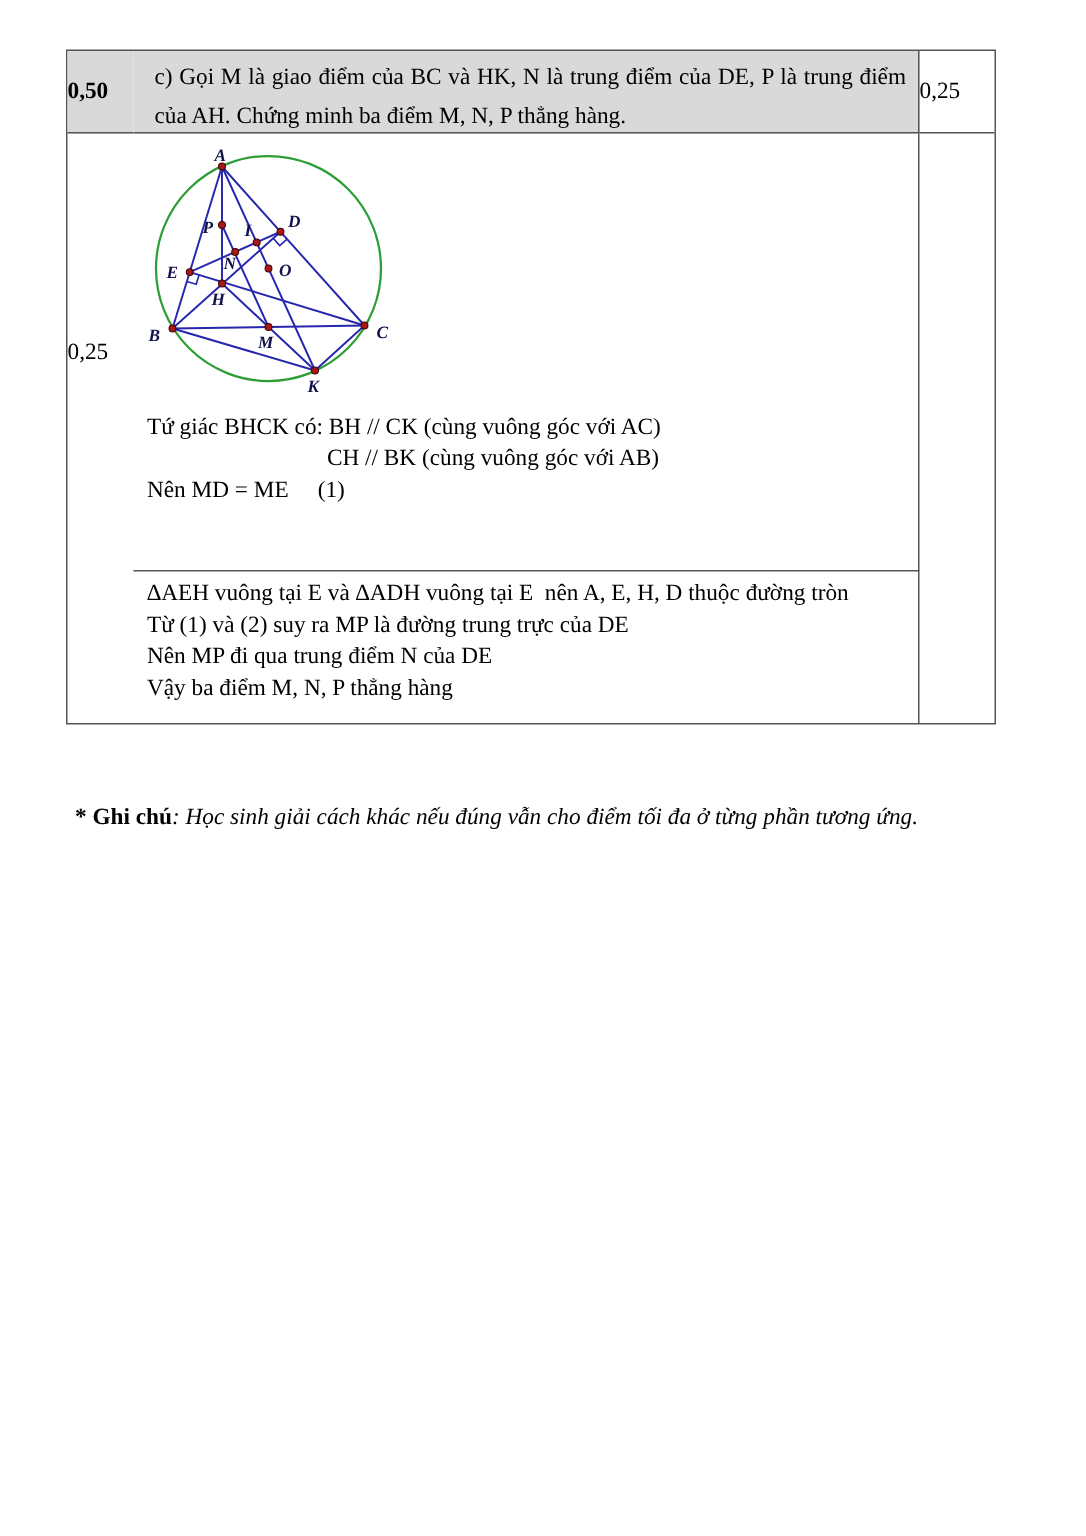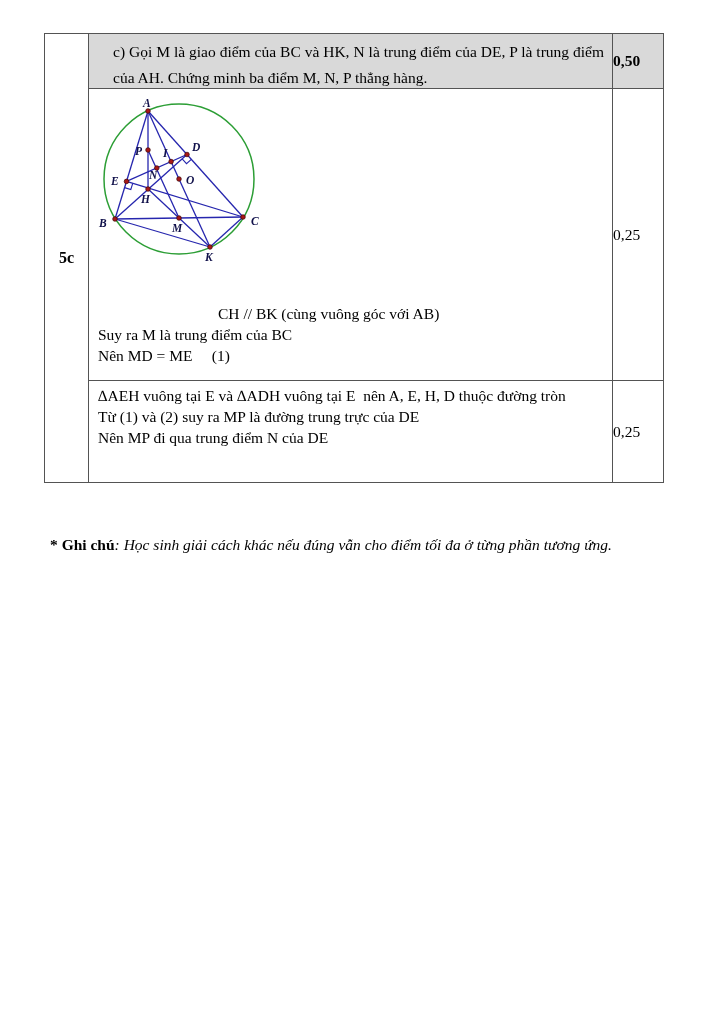--- a/index.html
+++ b/index.html
@@ -18,49 +18,46 @@
   .br{border-right:1px solid #545454;}
   .bb{border-bottom:1px solid #545454;}
   .gray{background:#d9d9d9;}
   .idcell{
     grid-column:1;grid-row:1/4;
     display:flex;align-items:center;justify-content:center;
     font-weight:bold;font-size:16px;
   }
   .probcell{
     grid-column:2;grid-row:1;
-    padding:5px 8px 0 24px;font-size:15.5px;line-height:26px;
+    padding:5px 8px 0 14px;font-size:15.5px;line-height:26px;
   }
   .jline{text-align:justify;text-align-last:justify;white-space:normal;}
   .scorecell{
     display:flex;align-items:center;justify-content:flex-start;
     font-size:15.5px;
   }
   .sc-bold{font-weight:bold;}
   .solcell2{grid-column:2;grid-row:2;padding:0;}
   .solcell3{grid-column:2;grid-row:3;padding:4px 6px 0 9px;}
   .ln{white-space:pre-wrap;font-size:15.5px;line-height:21px;padding-left:9px;padding-right:6px;}
   .solcell3 .ln{padding-left:0;padding-right:0;}
-  .ind{padding-left:129px;margin-top:29px;}
+  .ind{padding-left:129px;}
   #fig-svg{display:block;margin:4px 0 0 0;}
   .footer{
     position:absolute;left:50px;top:489px;width:620px;
     font-size:15.5px;line-height:20px;margin-top:46px;
   }
   .footer .fb{font-weight:bold;font-style:normal;}
   .footer .fi{font-style:italic;}
 </style>
 </head>
 <body>
 
 <div class="tbl">
 
-  <div class="cell br idcell">
-    <span>5c</span>
-  </div>
 
   <div class="cell br bb gray probcell">
     <div class="jline">c) Gọi M là giao điểm của BC và HK, N là trung điểm của DE, P là trung điểm</div>
     <div>của AH. Chứng minh ba điểm M, N, P thẳng hàng.</div>
   </div>
   <div class="cell bb gray scorecell sc-bold">
     <span>0,50</span>
   </div>
 
   <div class="cell br bb solcell2">
@@ -98,32 +95,33 @@
         <text x="103" y="58" fill="#10104a" font-size="11.5" font-style="italic" font-weight="bold" font-family="&quot;Liberation Serif&quot;,&quot;DejaVu Serif&quot;,serif">D</text>
         <text x="22" y="92" fill="#10104a" font-size="11.5" font-style="italic" font-weight="bold" font-family="&quot;Liberation Serif&quot;,&quot;DejaVu Serif&quot;,serif">E</text>
         <text x="52" y="110" fill="#10104a" font-size="11.5" font-style="italic" font-weight="bold" font-family="&quot;Liberation Serif&quot;,&quot;DejaVu Serif&quot;,serif">H</text>
         <text x="74" y="64" fill="#10104a" font-size="11.5" font-style="italic" font-weight="bold" font-family="&quot;Liberation Serif&quot;,&quot;DejaVu Serif&quot;,serif">I</text>
         <text x="116" y="168" fill="#10104a" font-size="11.5" font-style="italic" font-weight="bold" font-family="&quot;Liberation Serif&quot;,&quot;DejaVu Serif&quot;,serif">K</text>
         <text x="83" y="139" fill="#10104a" font-size="11.5" font-style="italic" font-weight="bold" font-family="&quot;Liberation Serif&quot;,&quot;DejaVu Serif&quot;,serif">M</text>
         <text x="60" y="86" fill="#10104a" font-size="11.5" font-style="italic" font-weight="bold" font-family="&quot;Liberation Serif&quot;,&quot;DejaVu Serif&quot;,serif">N</text>
         <text x="97" y="91" fill="#10104a" font-size="11.5" font-style="italic" font-weight="bold" font-family="&quot;Liberation Serif&quot;,&quot;DejaVu Serif&quot;,serif">O</text>
         <text x="46" y="62" fill="#10104a" font-size="11.5" font-style="italic" font-weight="bold" font-family="&quot;Liberation Serif&quot;,&quot;DejaVu Serif&quot;,serif">P</text>
       </svg>
+    <div class="ln">Tứ giác BHCK có: BH // CK (cùng vuông góc với AC)</div>
     <div class="ln ind">CH // BK (cùng vuông góc với AB)</div>
-    <div class="ln">Suy ra M là trung điểm của BC</div>
     <div class="ln">Nên MD = ME     (1)</div>
   </div>
   <div class="cell bb scorecell">
     <span>0,25</span>
   </div>
 
   <div class="cell br solcell3">
     <div class="ln">∆AEH vuông tại E và ∆ADH vuông tại E  nên A, E, H, D thuộc đường tròn</div>
     <div class="ln">Từ (1) và (2) suy ra MP là đường trung trực của DE</div>
     <div class="ln">Nên MP đi qua trung điểm N của DE</div>
+    <div class="ln">Vậy ba điểm M, N, P thẳng hàng</div>
   </div>
   <div class="cell scorecell">
     <span>0,25</span>
   </div>
 
 </div>
 
 <div class="footer">
   <span class="fb">* Ghi chú</span><span class="fi">: Học sinh giải cách khác nếu đúng vẫn cho điểm tối đa ở từng phần tương ứng.</span>
 </div>

